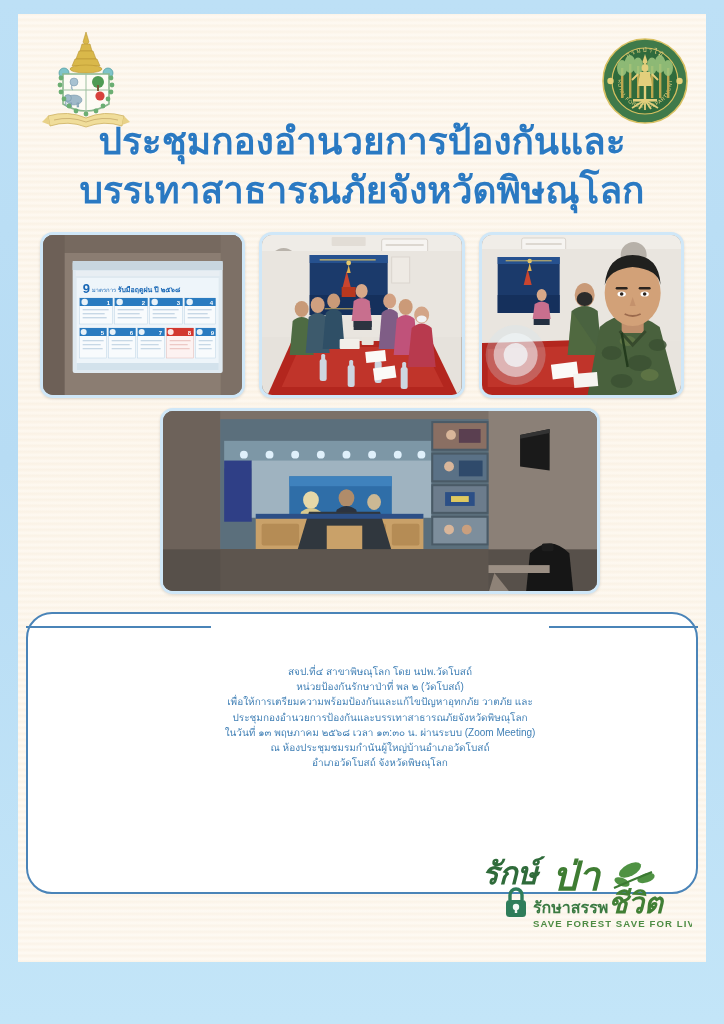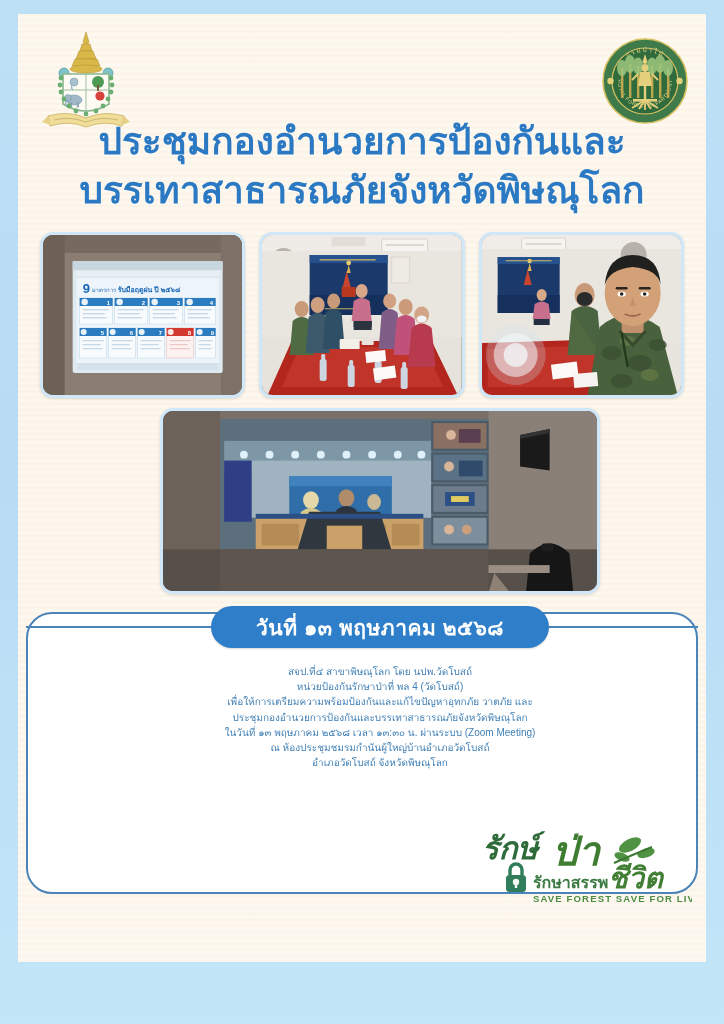--- a/index.html
+++ b/index.html
@@ -150,21 +150,21 @@
     font-size: 10px;
     line-height: 1.52;
     color: #3f7fb5;
     white-space: nowrap;
   }
 
   
   #rakpa-logo {
     position: absolute;
     right: 14px;
-    bottom: 55px;
+    bottom: 30px;
     width: 212px;
     height: 82px;
   }
 
   
   #footer {
     position: absolute;
     left: 0; right: 0;
     bottom: 16px;
     text-align: center;
@@ -653,27 +653,24 @@
         <rect x="384" y="136" width="12" height="8" rx="2" fill="#1d1d1d"></rect>
         <rect x="330" y="158" width="62" height="8" fill="#9b8f84"></rect>
         <path d="M336 166 L352 186 L330 186 Z" fill="#8e8277"></path>
       </svg>
     </div>
 
     <div id="text-panel"></div>
     <div class="pill-rule" id="pill-rule-left"></div>
     <div class="pill-rule" id="pill-rule-right"></div>
 
-    <div id="date-pill">
-      <span>วันที่ ๑๓ พฤษภาคม ๒๕๖๘</span>
-    </div>
 
     <div id="body-text">
       <div class="body-line">สจป.ที่๔ สาขาพิษณุโลก โดย นปพ.วัดโบสถ์</div>
-      <div class="body-line">หน่วยป้องกันรักษาป่าที่ พล 4 (วัดโบสถ์)</div>
+      <div class="body-line">หน่วยป้องกันรักษาป่าที่ พล ๒ (วัดโบสถ์)</div>
       <div class="body-line">เพื่อให้การเตรียมความพร้อมป้องกันและแก้ไขปัญหาอุทกภัย วาตภัย และ</div>
       <div class="body-line">ประชุมกองอำนวยการป้องกันและบรรเทาสาธารณภัยจังหวัดพิษณุโลก</div>
       <div class="body-line">ในวันที่ ๑๓ พฤษภาคม ๒๕๖๘ เวลา ๑๓:๓๐ น. ผ่านระบบ (Zoom Meeting)</div>
       <div class="body-line">ณ ห้องประชุมชมรมกำนันผู้ใหญ่บ้านอำเภอวัดโบสถ์</div>
       <div class="body-line">อำเภอวัดโบสถ์ จังหวัดพิษณุโลก</div>
     </div>
 
     <div id="rakpa-logo">
       <svg viewBox="0 0 212 82" width="212" height="82">
 

